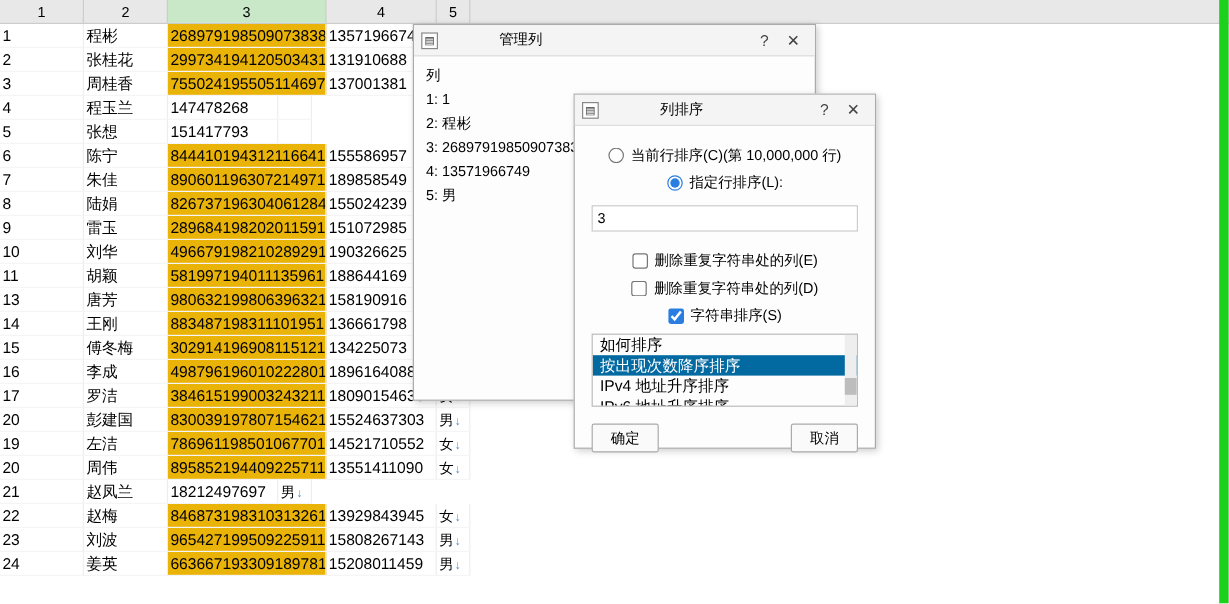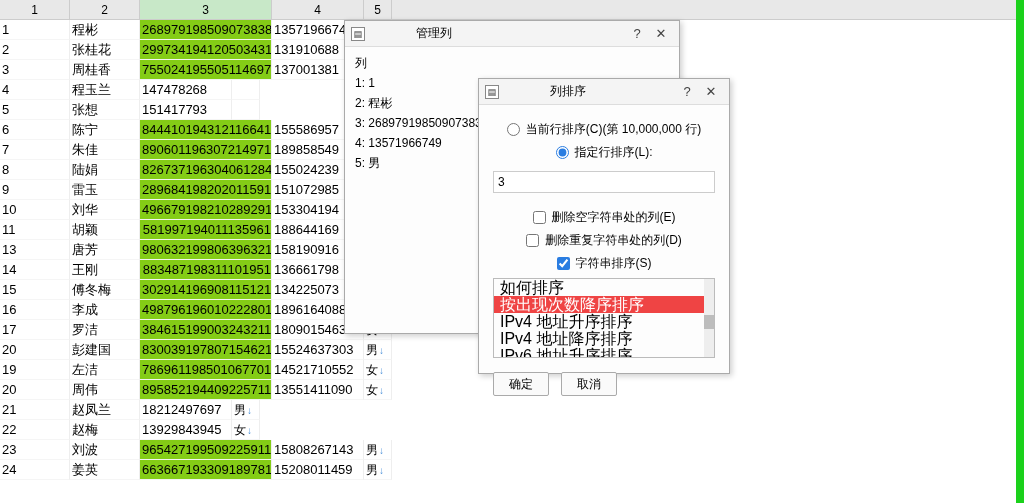--- a/index.html
+++ b/index.html
@@ -8,44 +8,44 @@
   .header .cell { border-right: 1px solid #ccc; text-align: center; line-height: 20px; font-size: 12px; }
   .c1 { width: 70px; }
   .c2 { width: 70px; }
   .c3 { width: 132px; background: #c8e8c8; }
   .c4 { width: 92px; }
   .c5 { width: 28px; }
 
   .grid { display: flex; flex-direction: column; }
   .row { display: flex; height: 20px; line-height: 20px; }
   .row .cell { border-right: 1px solid #eee; border-bottom: 1px solid #f5f5f5; padding-left: 2px; font-size: 13px; white-space: nowrap; overflow: hidden; }
-  .row .c3 { background: #84cc16; text-align: right; }
+  .row .c3 { background: #eab308; }
   .row .c5 { font-size: 12px; }
   .gender-mark { color: #4a90d9; font-size: 10px; margin-left:1px; }
 
   .right-sb { position: absolute; top:0; right:0; width:8px; height:503px; background:#1bd11b; }
 
   .dlg { position: absolute; background: #fdfdfd; border: 1px solid #aaa; box-shadow: 2px 2px 6px rgba(0,0,0,.2); }
   .dlg-title { display:flex; align-items:center; height:26px; padding:0 6px; background:#f4f4f4; border-bottom:1px solid #ddd; font-size:12px; }
   .dlg-title .t { flex:1;margin-left:47px; }
   .dlg-title .q, .dlg-title .x { width:24px; text-align:center; color:#444; cursor:pointer; font-size:13px;}
   .dlg1 { left:344px; top:20px; width:336px; height:314px; }
   .dlg1 .body { padding:6px 10px; font-size:12px; line-height:20px; }
 
   .dlg2 { left:478px; top:78px; width:252px; height:296px; }
   .dlg2 .body { padding:10px 14px; font-size:12px; }
   .radio-row, .chk-row { display:flex; align-items:center; margin:6px 0; font-size:12px;justify-content:center; }
   .radio-row input, .chk-row input { margin-right:6px; accent-color:#2a7de1;}
   .tin { width:100%; height:22px; border:1px solid #ccc; padding:2px 4px; font-size:12px; margin:4px 0 10px; }
-  .listbox { border:1px solid #bbb; height:80px; overflow:hidden; margin-top:4px; font-size:16px; position:relative;}
+  .listbox { border:1px solid #bbb; height:61px; overflow:hidden; margin-top:4px; font-size:13px; position:relative;}
   .listbox .item { padding:1px 6px; line-height:15px;}
-  .listbox .sel { background:#ef4444; color:#fff; }
+  .listbox .sel { background:#0369a1; color:#fff; }
   .listbox .sb { position:absolute; right:0; top:0; width:10px; height:100%; background:#eee;}
   .listbox .sb .th { position:absolute; right:0; top:36px; width:10px; height:14px; background:#bdbdbd;}
-  .btns { display:flex; justify-content:flex-start; gap:12px; margin-top:14px;}
+  .btns { display:flex; justify-content:space-between; gap:12px; margin-top:14px;}
   .btn { width:56px; height:24px; border:1px solid #aaa; background:#fafafa; font-size:12px; cursor:pointer; border-radius:2px;}
   .tico { width:14px; height:14px; background:#fff; border:1px solid #888; display:inline-flex; align-items:center; justify-content:center; margin-right:4px; font-size:9px; color:#333;}
 </style>
 </head>
 <body>
 
 <div class="header">
   <div class="cell c1">1</div>
   <div class="cell c2">2</div>
   <div class="cell c3">3</div>
@@ -112,21 +112,21 @@
       <div class="cell c1">9</div>
       <div class="cell c2">雷玉</div>
       <div class="cell c3">289684198202011591</div>
       <div class="cell c4">151072985</div>
       <div class="cell c5"></div>
     </div>
     <div class="row">
       <div class="cell c1">10</div>
       <div class="cell c2">刘华</div>
       <div class="cell c3">496679198210289291</div>
-      <div class="cell c4">153304194</div>
+      <div class="cell c4">190326625</div>
       <div class="cell c5"></div>
     </div>
     <div class="row">
       <div class="cell c1">11</div>
       <div class="cell c2">胡颖</div>
       <div class="cell c3">581997194011135961</div>
       <div class="cell c4">188644169</div>
       <div class="cell c5"></div>
     </div>
     <div class="row">
@@ -187,20 +187,21 @@
     </div>
     <div class="row">
       <div class="cell c1">21</div>
       <div class="cell c2">赵凤兰</div>
       <div class="cell c4">18212497697</div>
       <div class="cell c5">男<span class="gender-mark">↓</span></div>
     </div>
     <div class="row">
       <div class="cell c1">22</div>
       <div class="cell c2">赵梅</div>
+      <div class="cell c3">846873198310313261</div>
       <div class="cell c4">13929843945</div>
       <div class="cell c5">女<span class="gender-mark">↓</span></div>
     </div>
     <div class="row">
       <div class="cell c1">23</div>
       <div class="cell c2">刘波</div>
       <div class="cell c3">965427199509225911</div>
       <div class="cell c4">15808267143</div>
       <div class="cell c5">男<span class="gender-mark">↓</span></div>
     </div>
@@ -244,35 +245,34 @@
         <input type="radio" name="r" style=""> 
         <span>当前行排序(C)(第 10,000,000 行)</span>
       </label>
     <label class="radio-row">
         <input type="radio" name="r" checked="" style=""> 
         <span>指定行排序(L):</span>
       </label>
     <input class="tin" value="3" style="">
     <label class="chk-row">
         <input type="checkbox" style=""> 
-        <span>删除空字符串处的列(E)</span>
+        <span>删除重复字符串处的列(E)</span>
       </label>
     <label class="chk-row">
         <input type="checkbox" style=""> 
         <span>删除重复字符串处的列(D)</span>
       </label>
     <label class="chk-row">
         <input type="checkbox" checked="" style=""> 
         <span>字符串排序(S)</span>
       </label>
     <div class="listbox" id="lb">
       <div class="item">如何排序</div>
         <div class="item sel">按出现次数降序排序</div>
         <div class="item">IPv4 地址升序排序</div>
-        <div class="item">IPv4 地址降序排序</div>
         <div class="item">IPv6 地址升序排序</div>
         <div class="sb">
           <div class="th"></div>
         </div>
     </div>
     <div class="btns">
       <button class="btn">确定</button>
       <button class="btn">取消</button>
     </div>
   </div>

